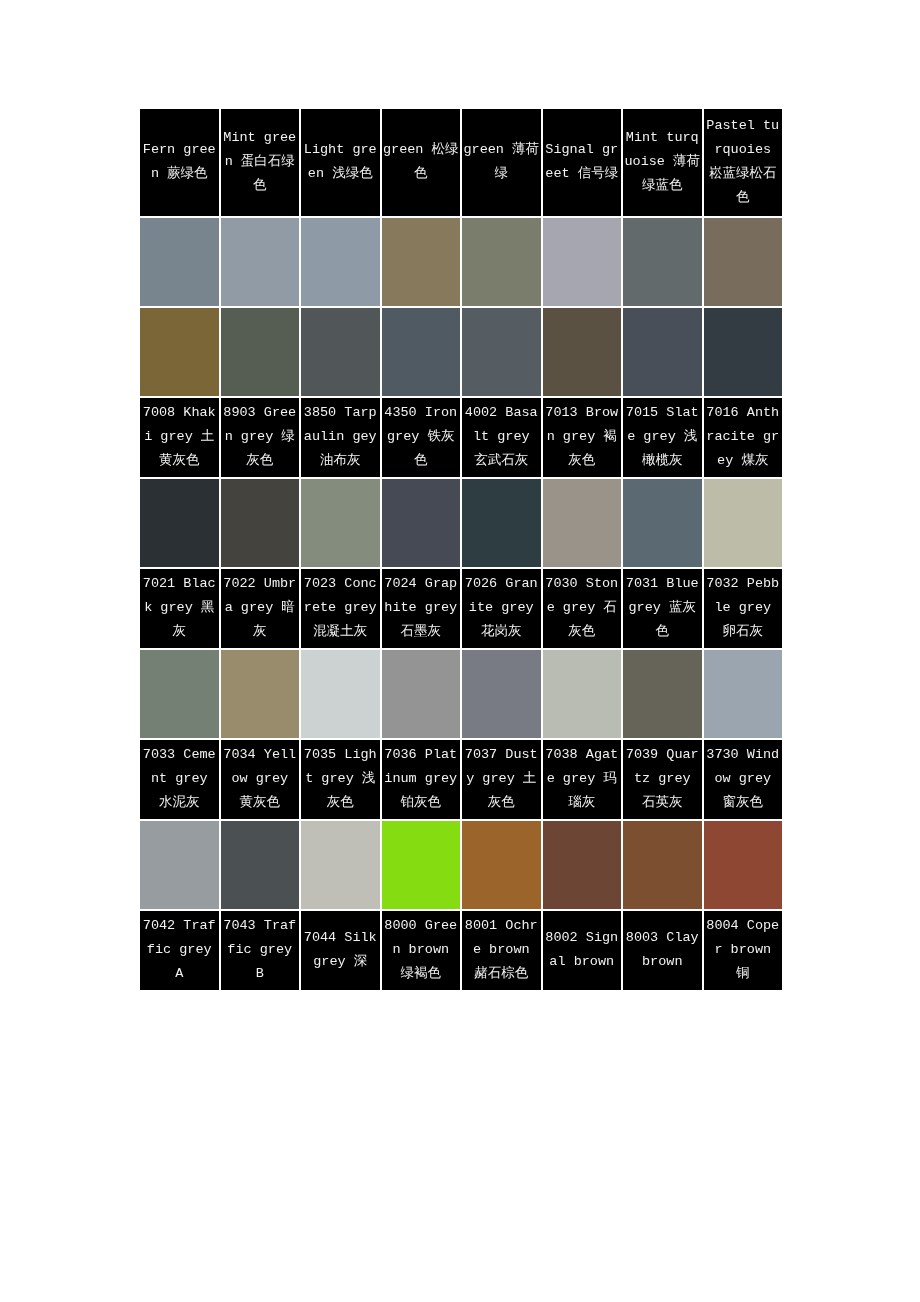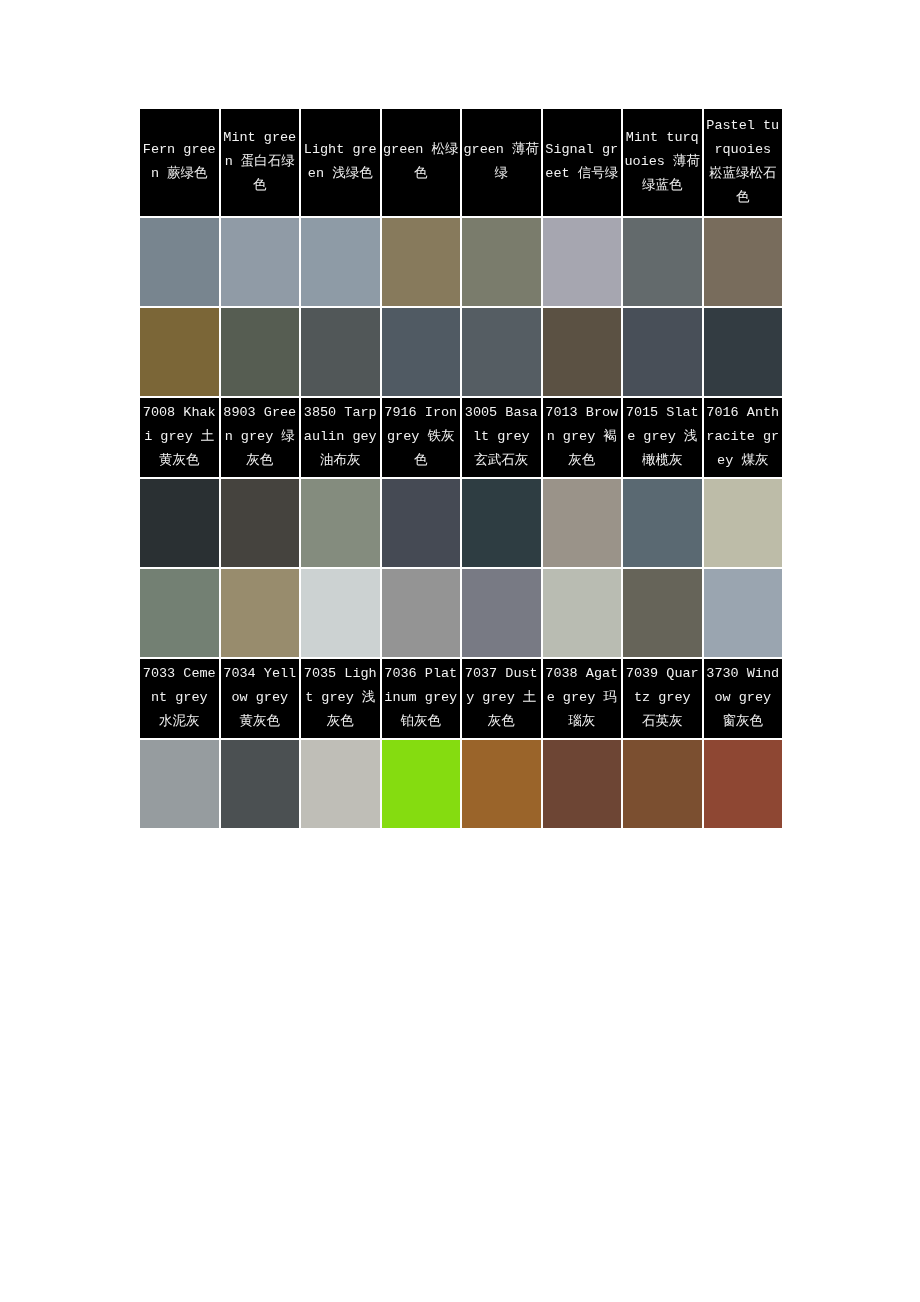--- a/index.html
+++ b/index.html
@@ -74,21 +74,21 @@
         <col>
     </colgroup>
     <tbody id="table-body">
         <tr class="labels-row head-labels">
           <td class="label-cell">Fern green 蕨绿色</td>
           <td class="label-cell">Mint green 蛋白石绿色</td>
           <td class="label-cell">Light green 浅绿色</td>
           <td class="label-cell">green 松绿色</td>
           <td class="label-cell">green 薄荷绿</td>
           <td class="label-cell">Signal greet 信号绿</td>
-          <td class="label-cell">Mint turquoies 薄荷绿蓝色</td>
+          <td class="label-cell">Mint turquoise 薄荷绿蓝色</td>
           <td class="label-cell">Pastel turquoies 崧蓝绿松石色</td>
         </tr>
         <tr class="swatches-row">
           <td class="swatch-cell">
             <span class="swatch" style="background-color: rgb(120, 133, 143);"></span>
           </td>
           <td class="swatch-cell">
             <span class="swatch" style="background-color: rgb(144, 155, 166);"></span>
           </td>
           <td class="swatch-cell">
@@ -133,22 +133,22 @@
             <span class="swatch" style="background-color: rgb(72, 79, 88);"></span>
           </td>
           <td class="swatch-cell">
             <span class="swatch" style="background-color: rgb(51, 60, 66);"></span>
           </td>
         </tr>
         <tr class="labels-row">
           <td class="label-cell">7008 Khaki grey 土黄灰色</td>
           <td class="label-cell">8903 Green grey 绿灰色</td>
           <td class="label-cell">3850 Tarpaulin gey 油布灰</td>
-          <td class="label-cell">7916 Iron grey 铁灰色</td>
-          <td class="label-cell">3005 Basalt grey 玄武石灰</td>
+          <td class="label-cell">4350 Iron grey 铁灰色</td>
+          <td class="label-cell">4002 Basalt grey 玄武石灰</td>
           <td class="label-cell">7013 Brown grey 褐灰色</td>
           <td class="label-cell">7015 Slate grey 浅橄榄灰</td>
           <td class="label-cell">7016 Anthracite grey 煤灰</td>
         </tr>
         <tr class="swatches-row">
           <td class="swatch-cell">
             <span class="swatch" style="background-color: rgb(42, 48, 51);"></span>
           </td>
           <td class="swatch-cell">
             <span class="swatch" style="background-color: rgb(69, 67, 62);"></span>
@@ -164,20 +164,30 @@
           </td>
           <td class="swatch-cell">
             <span class="swatch" style="background-color: rgb(154, 147, 137);"></span>
           </td>
           <td class="swatch-cell">
             <span class="swatch" style="background-color: rgb(90, 105, 114);"></span>
           </td>
           <td class="swatch-cell">
             <span class="swatch" style="background-color: rgb(189, 188, 168);"></span>
           </td>
+        </tr>
+        <tr class="labels-row">
+          <td class="label-cell">7021 Black grey 黑灰</td>
+          <td class="label-cell">7022 Umbra grey 暗灰</td>
+          <td class="label-cell">7023 Concrete grey 混凝土灰</td>
+          <td class="label-cell">7024 Graphite grey 石墨灰</td>
+          <td class="label-cell">7026 Granite grey 花岗灰</td>
+          <td class="label-cell">7030 Stone grey 石灰色</td>
+          <td class="label-cell">7031 Blue grey 蓝灰色</td>
+          <td class="label-cell">7032 Pebble grey 卵石灰</td>
         </tr>
         <tr class="swatches-row">
           <td class="swatch-cell">
             <span class="swatch" style="background-color: rgb(115, 128, 115);"></span>
           </td>
           <td class="swatch-cell">
             <span class="swatch" style="background-color: rgb(152, 140, 109);"></span>
           </td>
           <td class="swatch-cell">
             <span class="swatch" style="background-color: rgb(204, 210, 210);"></span>
@@ -227,15 +237,25 @@
           <td class="swatch-cell">
             <span class="swatch" style="background-color: rgb(109, 69, 52);"></span>
           </td>
           <td class="swatch-cell">
             <span class="swatch" style="background-color: rgb(123, 79, 48);"></span>
           </td>
           <td class="swatch-cell">
             <span class="swatch" style="background-color: rgb(142, 71, 51);"></span>
           </td>
         </tr>
+        <tr class="labels-row">
+          <td class="label-cell">7042 Traffic grey A</td>
+          <td class="label-cell">7043 Traffic grey B</td>
+          <td class="label-cell">7044 Silk grey 深</td>
+          <td class="label-cell">8000 Green brown 绿褐色</td>
+          <td class="label-cell">8001 Ochre brown 赭石棕色</td>
+          <td class="label-cell">8002 Signal brown</td>
+          <td class="label-cell">8003 Clay brown</td>
+          <td class="label-cell">8004 Coper brown 铜</td>
+        </tr>
       </tbody>
   </table>
 </div>
 
 </body></html>

